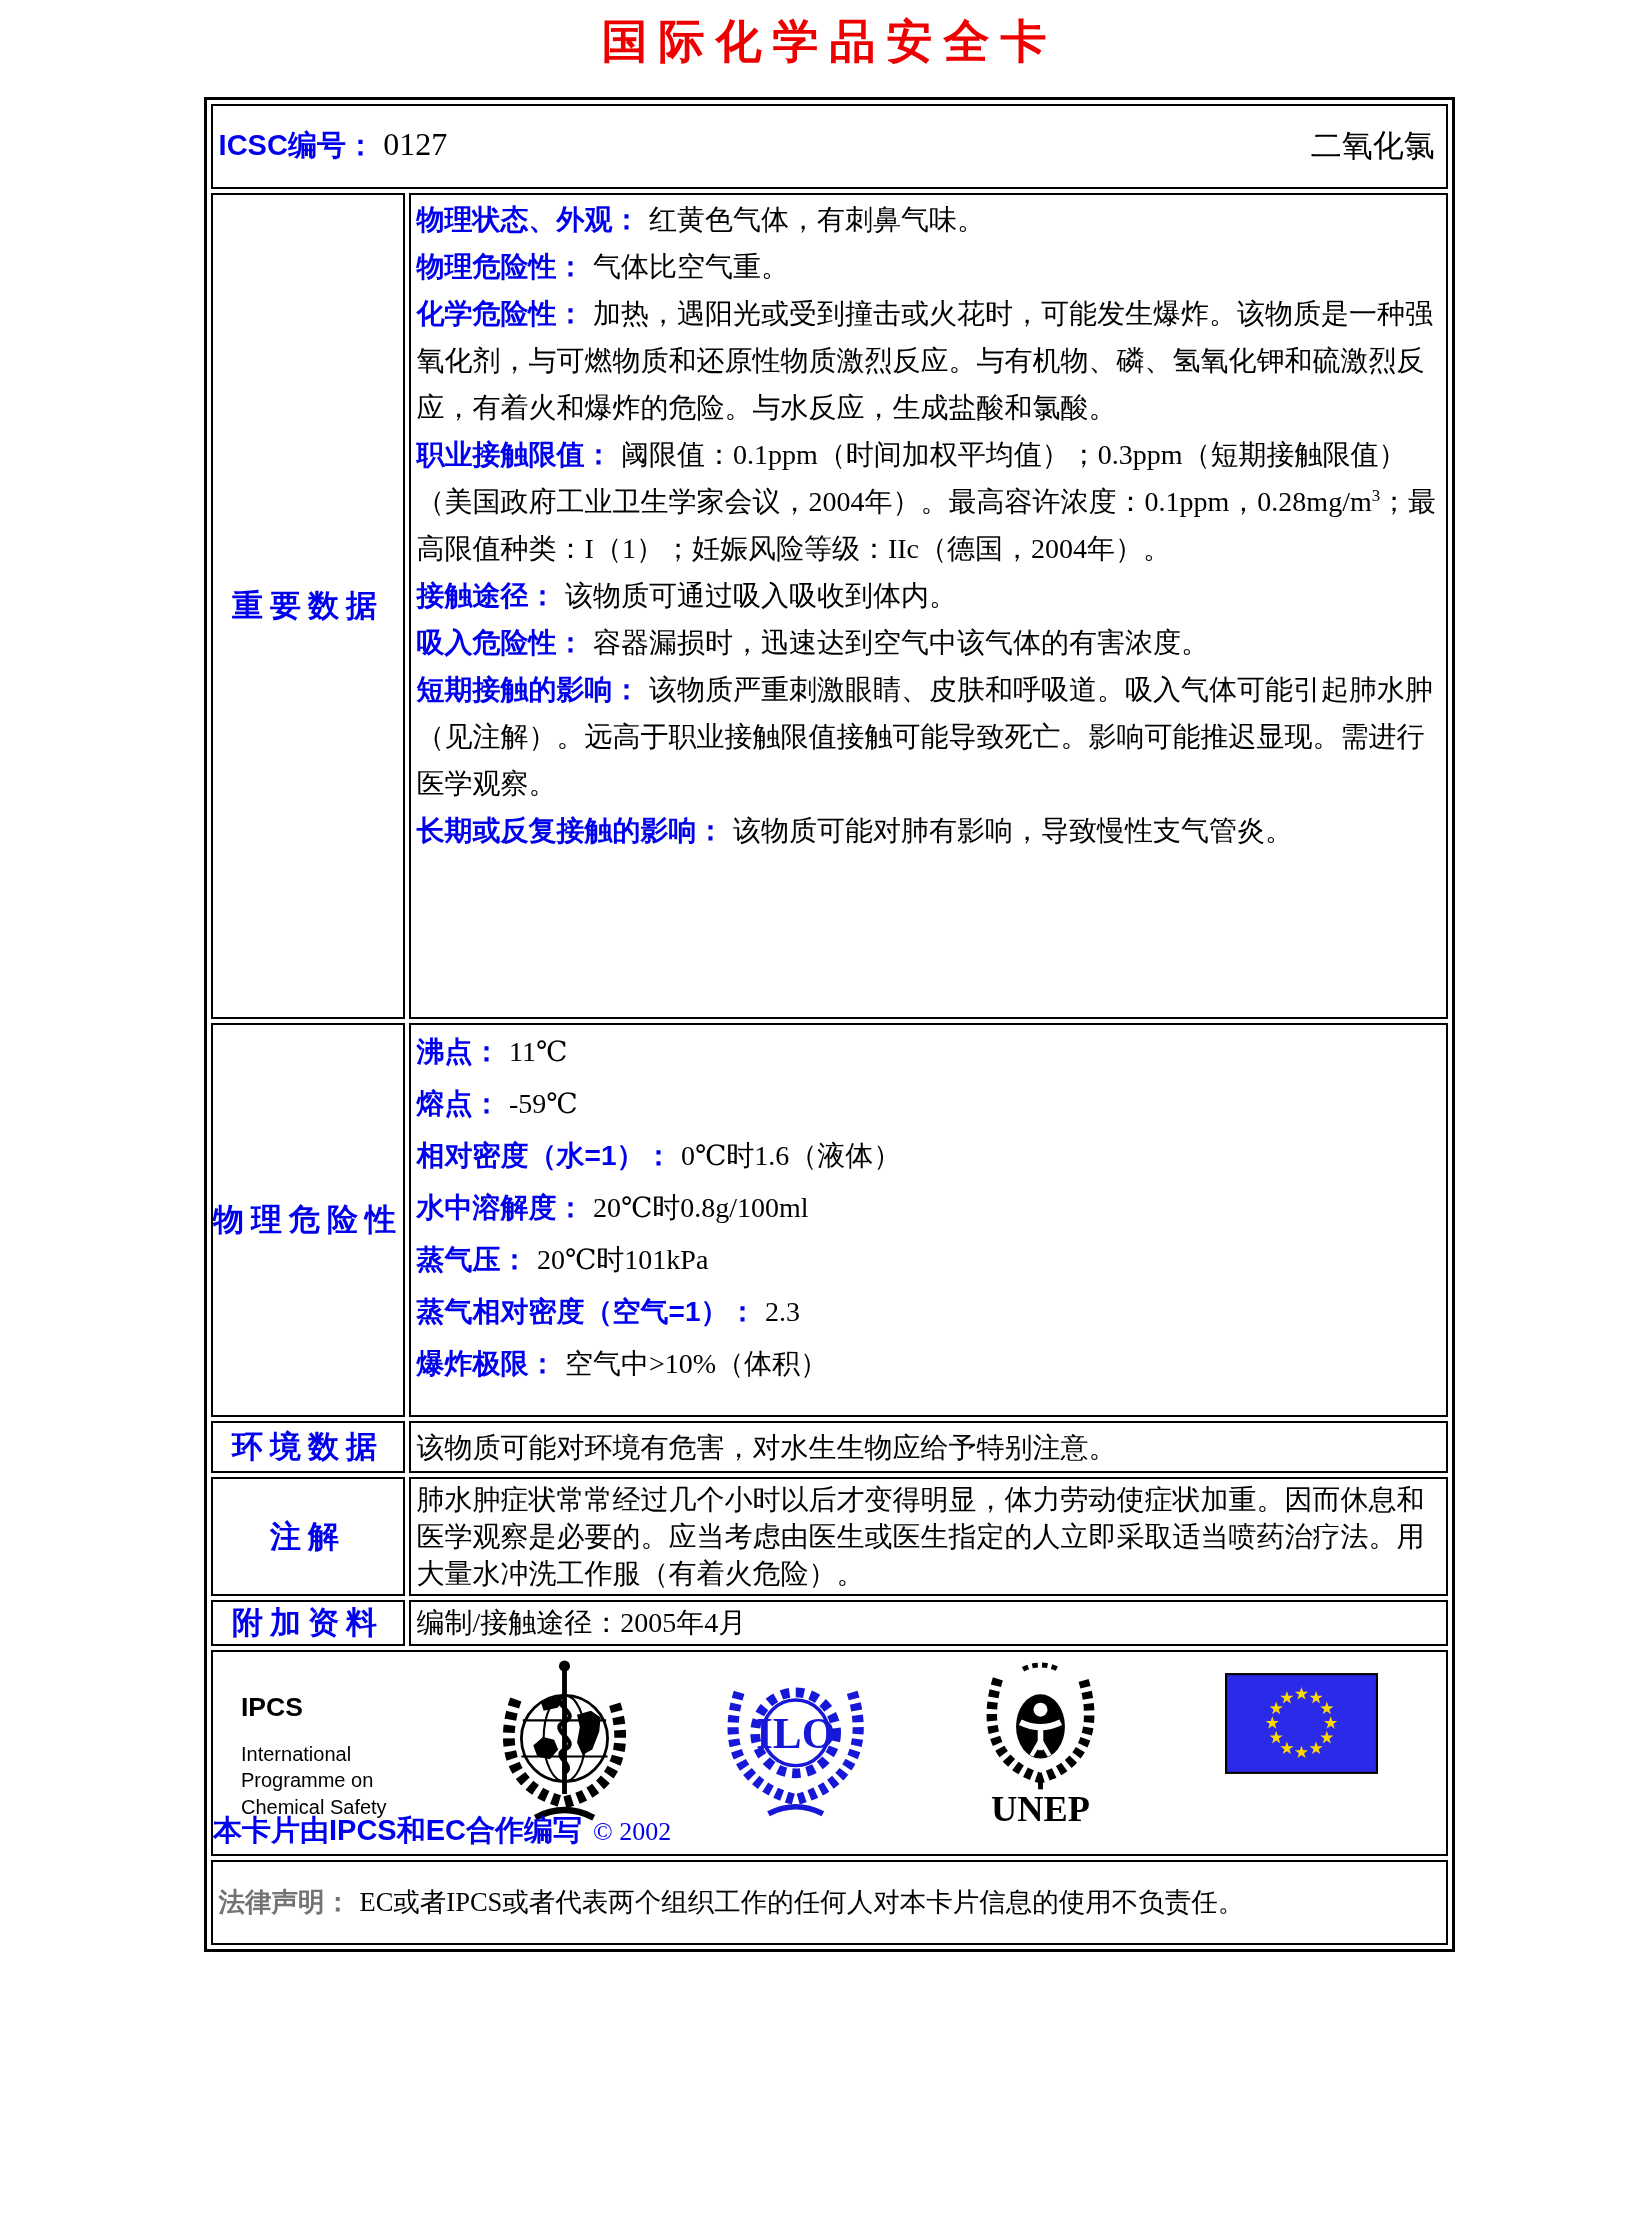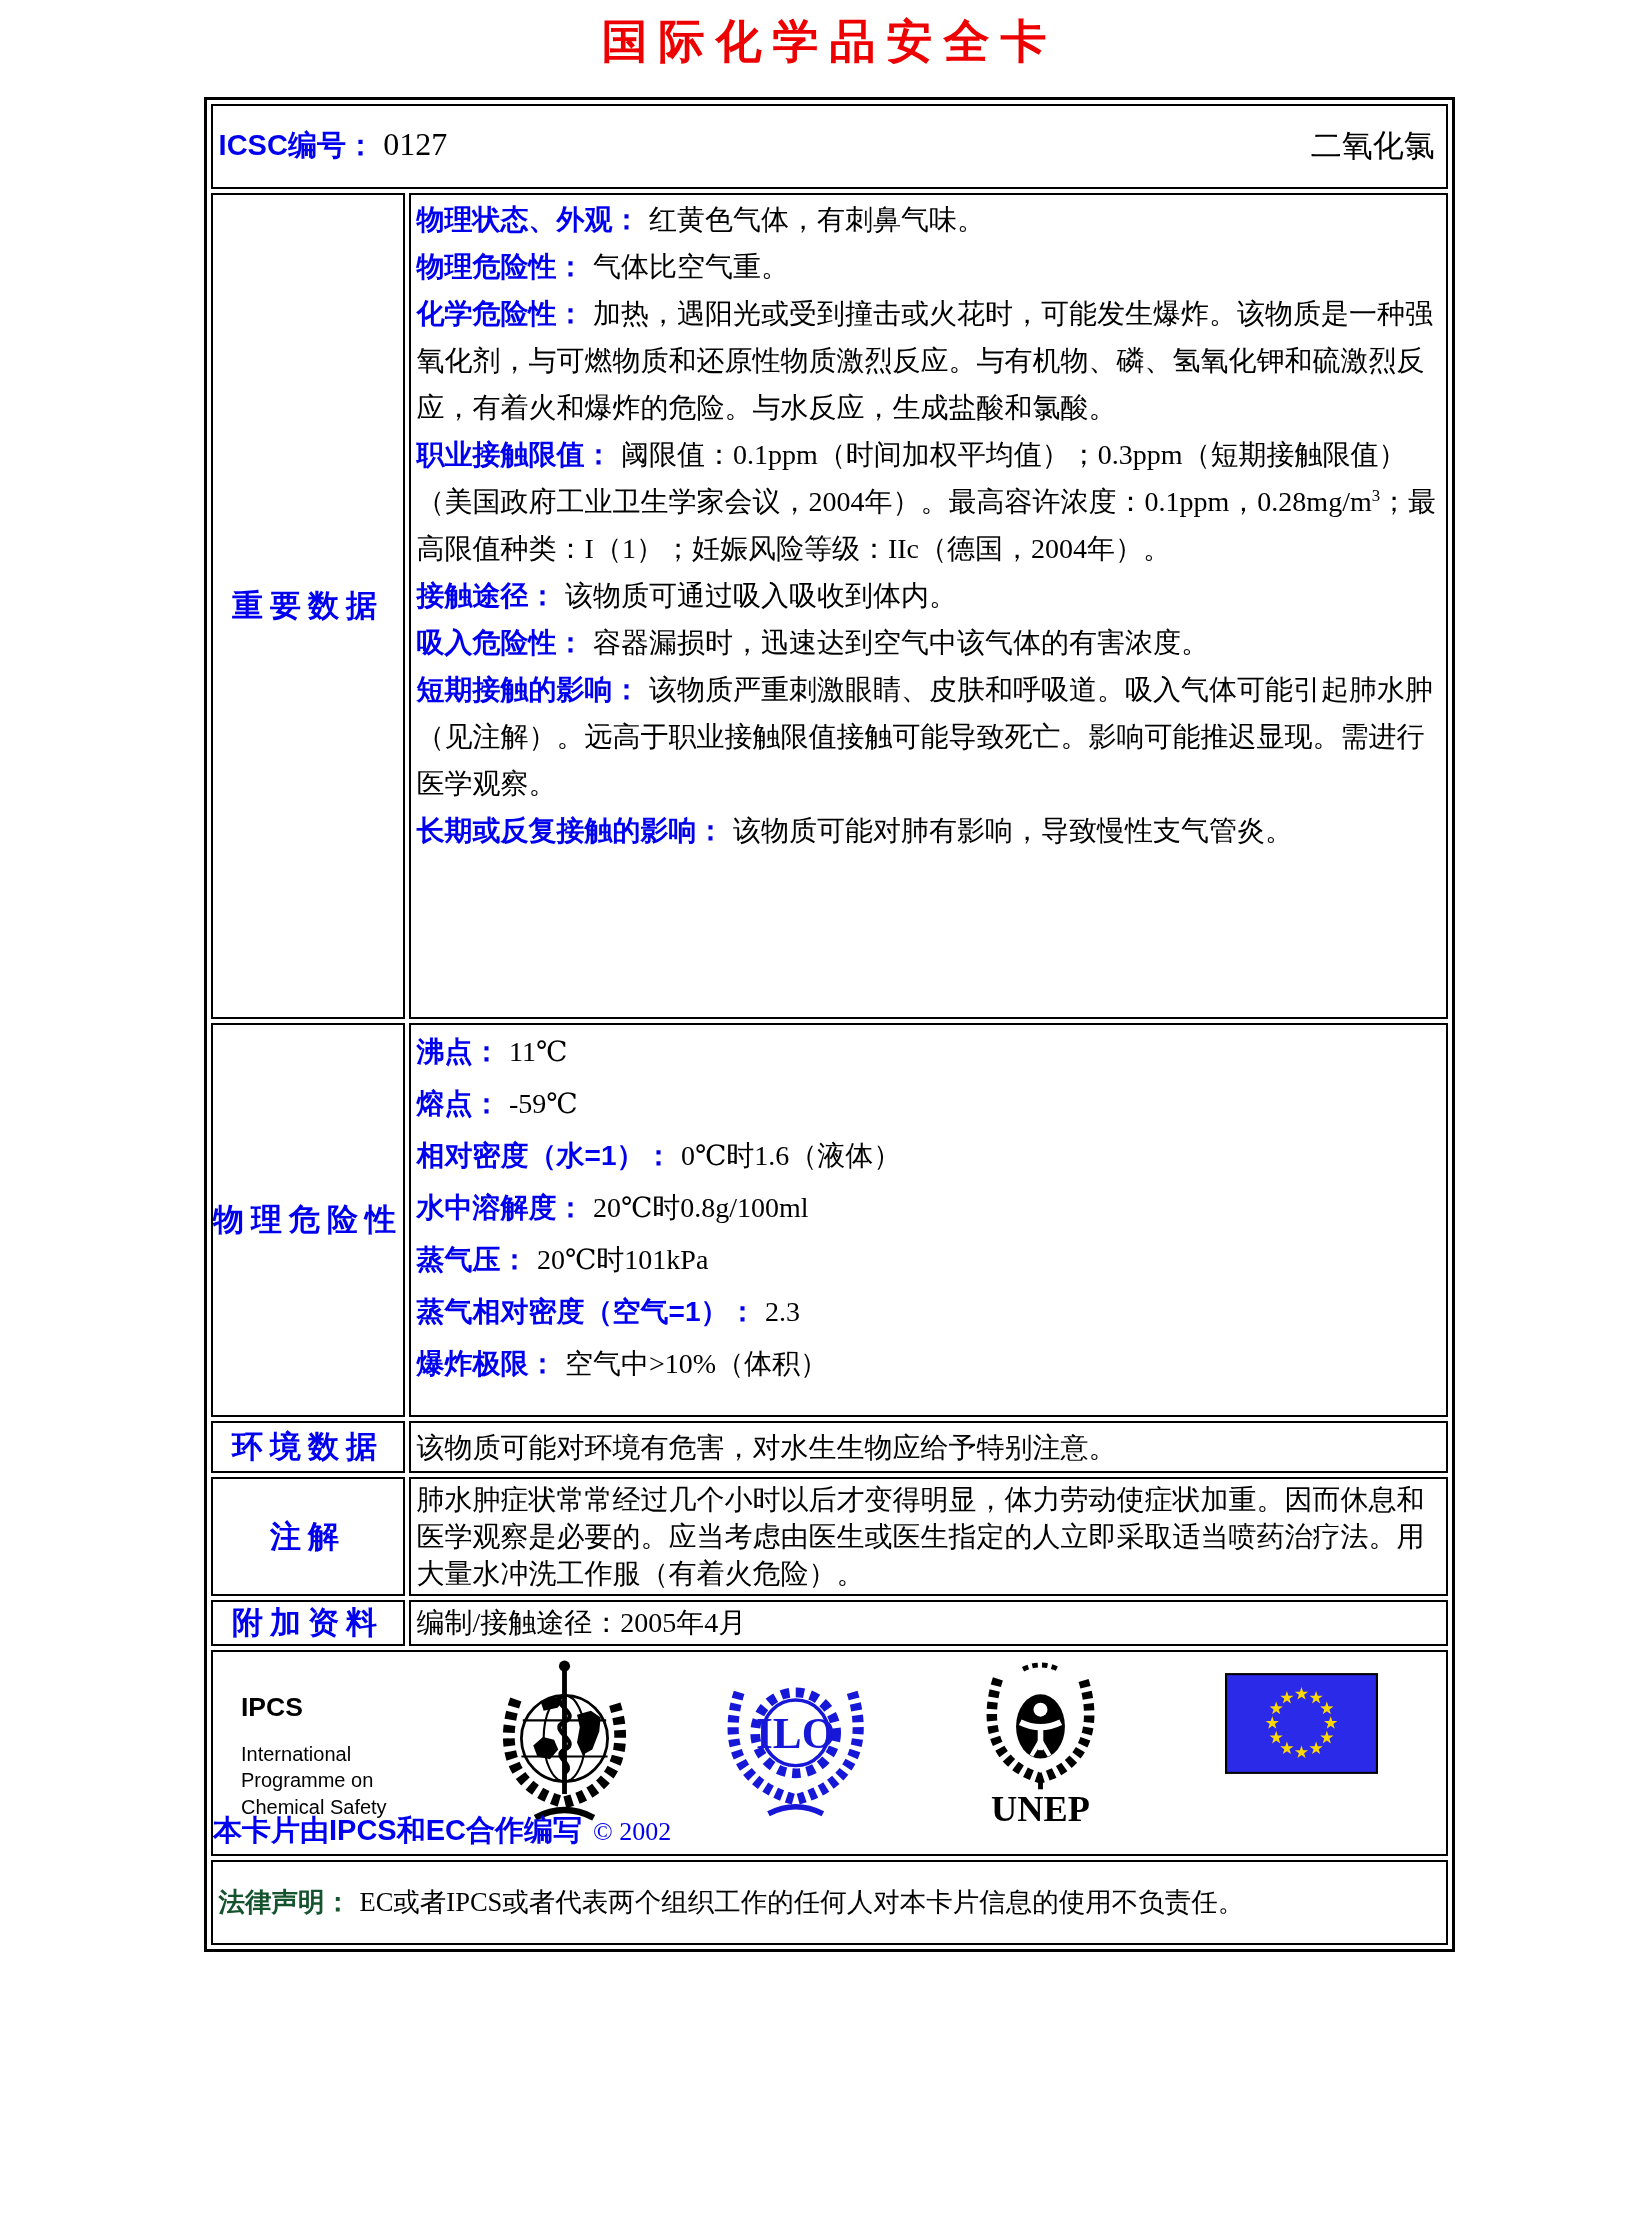--- a/index.html
+++ b/index.html
@@ -63,21 +63,21 @@
     color:#0000ee;
   }
   .footer-caption .cap{
     font-family:"Liberation Sans","DejaVu Sans",sans-serif;
     font-weight:bold;font-size:29px;
   }
   .footer-caption .cop{font-size:26px;margin-left:11px;}
   
   td.cell-legal{height:78px;vertical-align:middle;}
   .legal{font-size:26.5px;}
-  .legal .lbl{color:#14532d;font-size:26.5px;}
+  .legal .lbl{color:#737373;font-size:26.5px;}
 </style>
 </head>
 <body>
 
 <div class="page-title">国际化学品安全卡</div>
 
 <table class="card">
   <colgroup>
       <col style="width:194px">
       <col>

